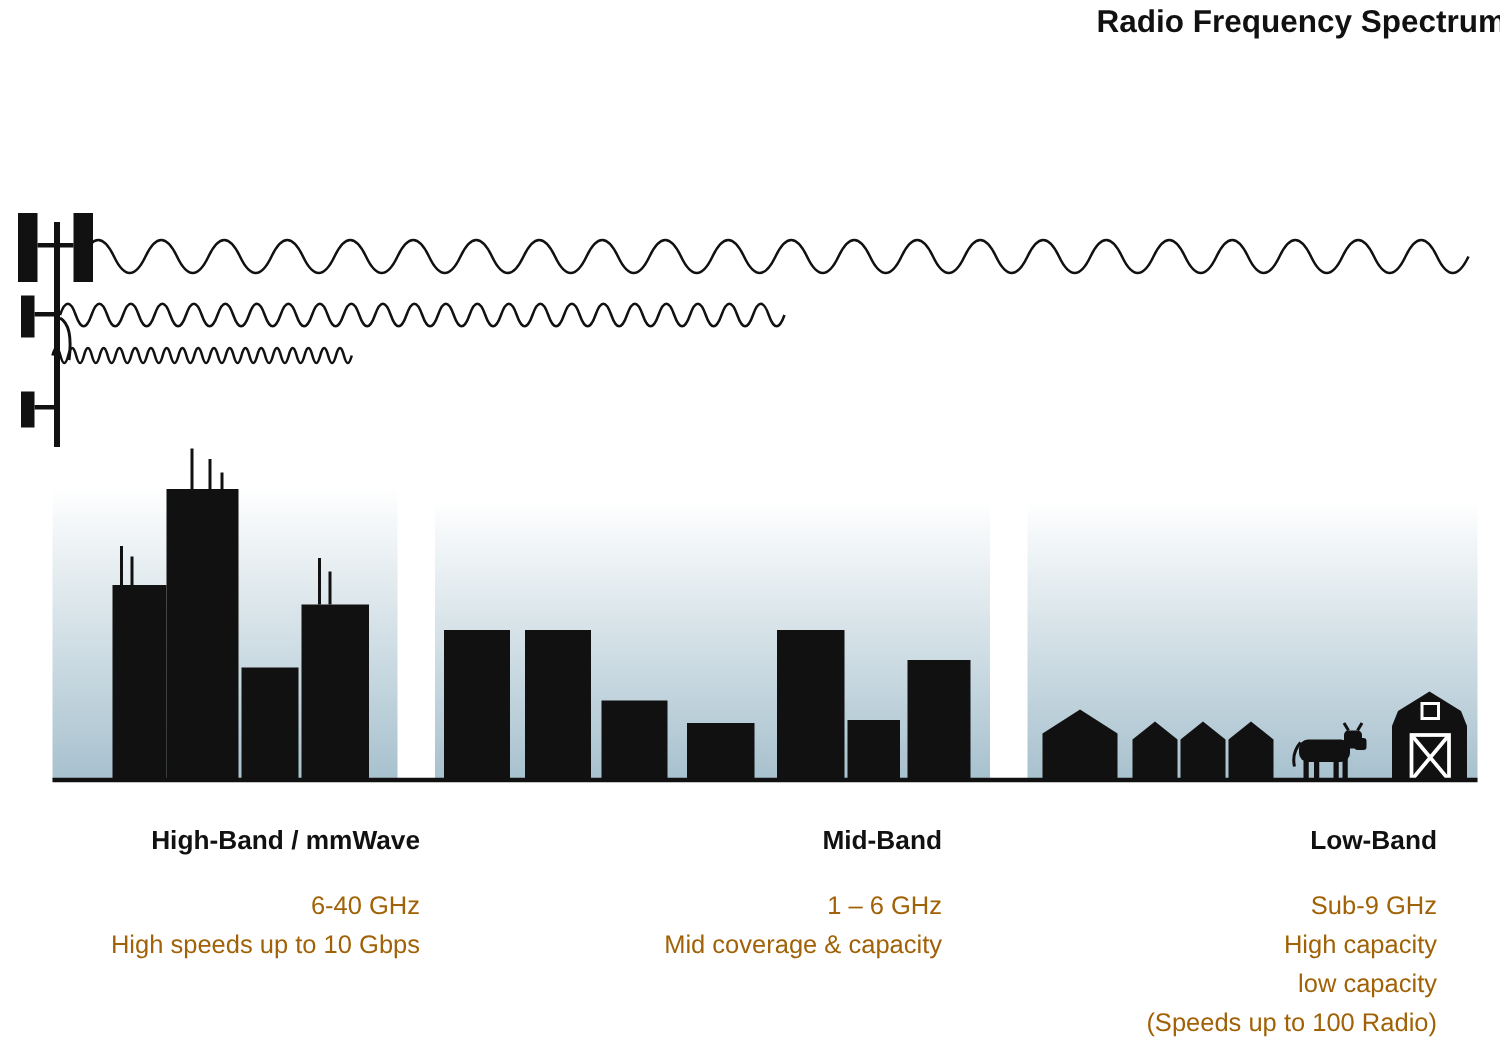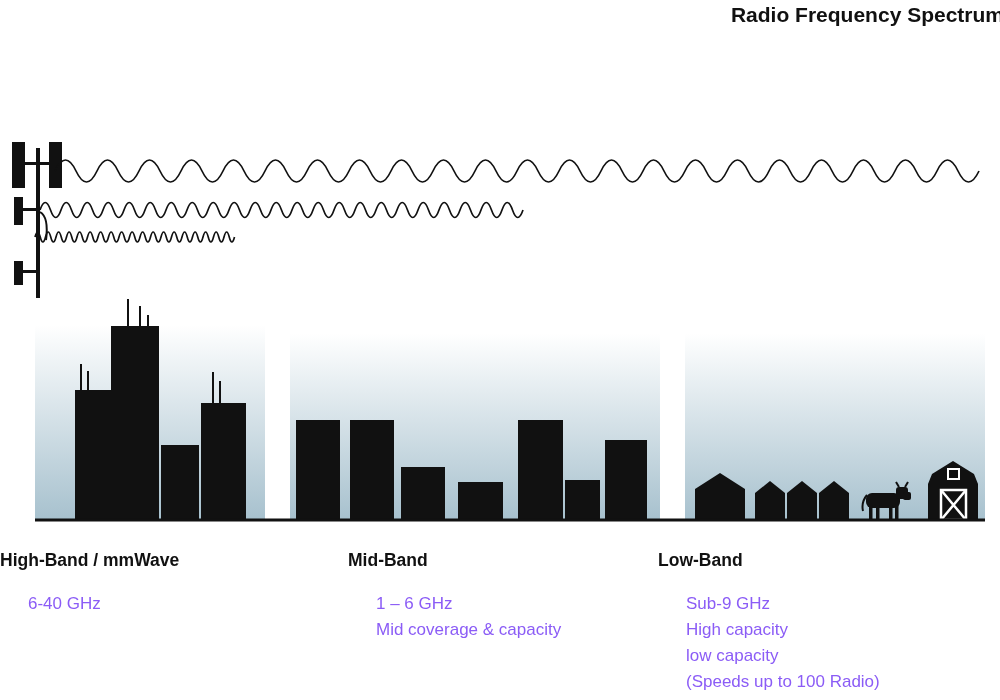--- a/index.html
+++ b/index.html
@@ -7,23 +7,23 @@
     position:relative;width:1000px;height:700px;background:#ffffff;
     font-family:"Liberation Sans",sans-serif;color:#111111;overflow:hidden;
   }
   .title{
     position:absolute;top:3px;left:4px;width:100%;text-align:right;
     font-size:21px;font-weight:700;margin:0;color:#111111;
   }
   svg.diagram{position:absolute;left:0;top:0;display:block;}
   .silh rect,.silh polygon{fill:#111111;}
   .silh line{stroke:#111111;stroke-width:2;}
-  .band-label{position:absolute;text-align:left;}
+  .band-label{position:absolute;text-align:right;}
   .band-name{font-weight:700;font-size:17.5px;margin-bottom:20px;color:#111111;}
-  .band-line{font-size:17px;line-height:26px;color:#8b5cf6;margin-left:28px;}
+  .band-line{font-size:17px;line-height:26px;color:#a16207;margin-left:28px;}
 </style>
 </head>
 <body>
 
 <div class="stage">
 
   <h1 class="title">Radio Frequency Spectrum</h1>
 
   <svg class="diagram" width="1000" height="540" viewBox="0 0 1000 540">
     <defs>
@@ -108,20 +108,21 @@
         <path d="M941,490 L966,520 M966,490 L941,520" stroke="#ffffff" stroke-width="2.5"></path>
       </g>
     </g>
 
     <line x1="35" y1="520" x2="985" y2="520" stroke="#111111" stroke-width="3"></line>
   </svg>
 
   <div class="band-label" style="left:0;width:280px;top:550px">
     <div class="band-name">High-Band / mmWave</div>
     <div class="band-line">6-40 GHz</div>
+    <div class="band-line">High speeds up to 10 Gbps</div>
   </div>
 
   <div class="band-label" style="left:348px;width:280px;top:550px">
     <div class="band-name">Mid-Band</div>
     <div class="band-line">1 – 6 GHz</div>
     <div class="band-line">Mid coverage &amp; capacity</div>
   </div>
 
   <div class="band-label" style="left:658px;width:300px;top:550px">
     <div class="band-name">Low-Band</div>

